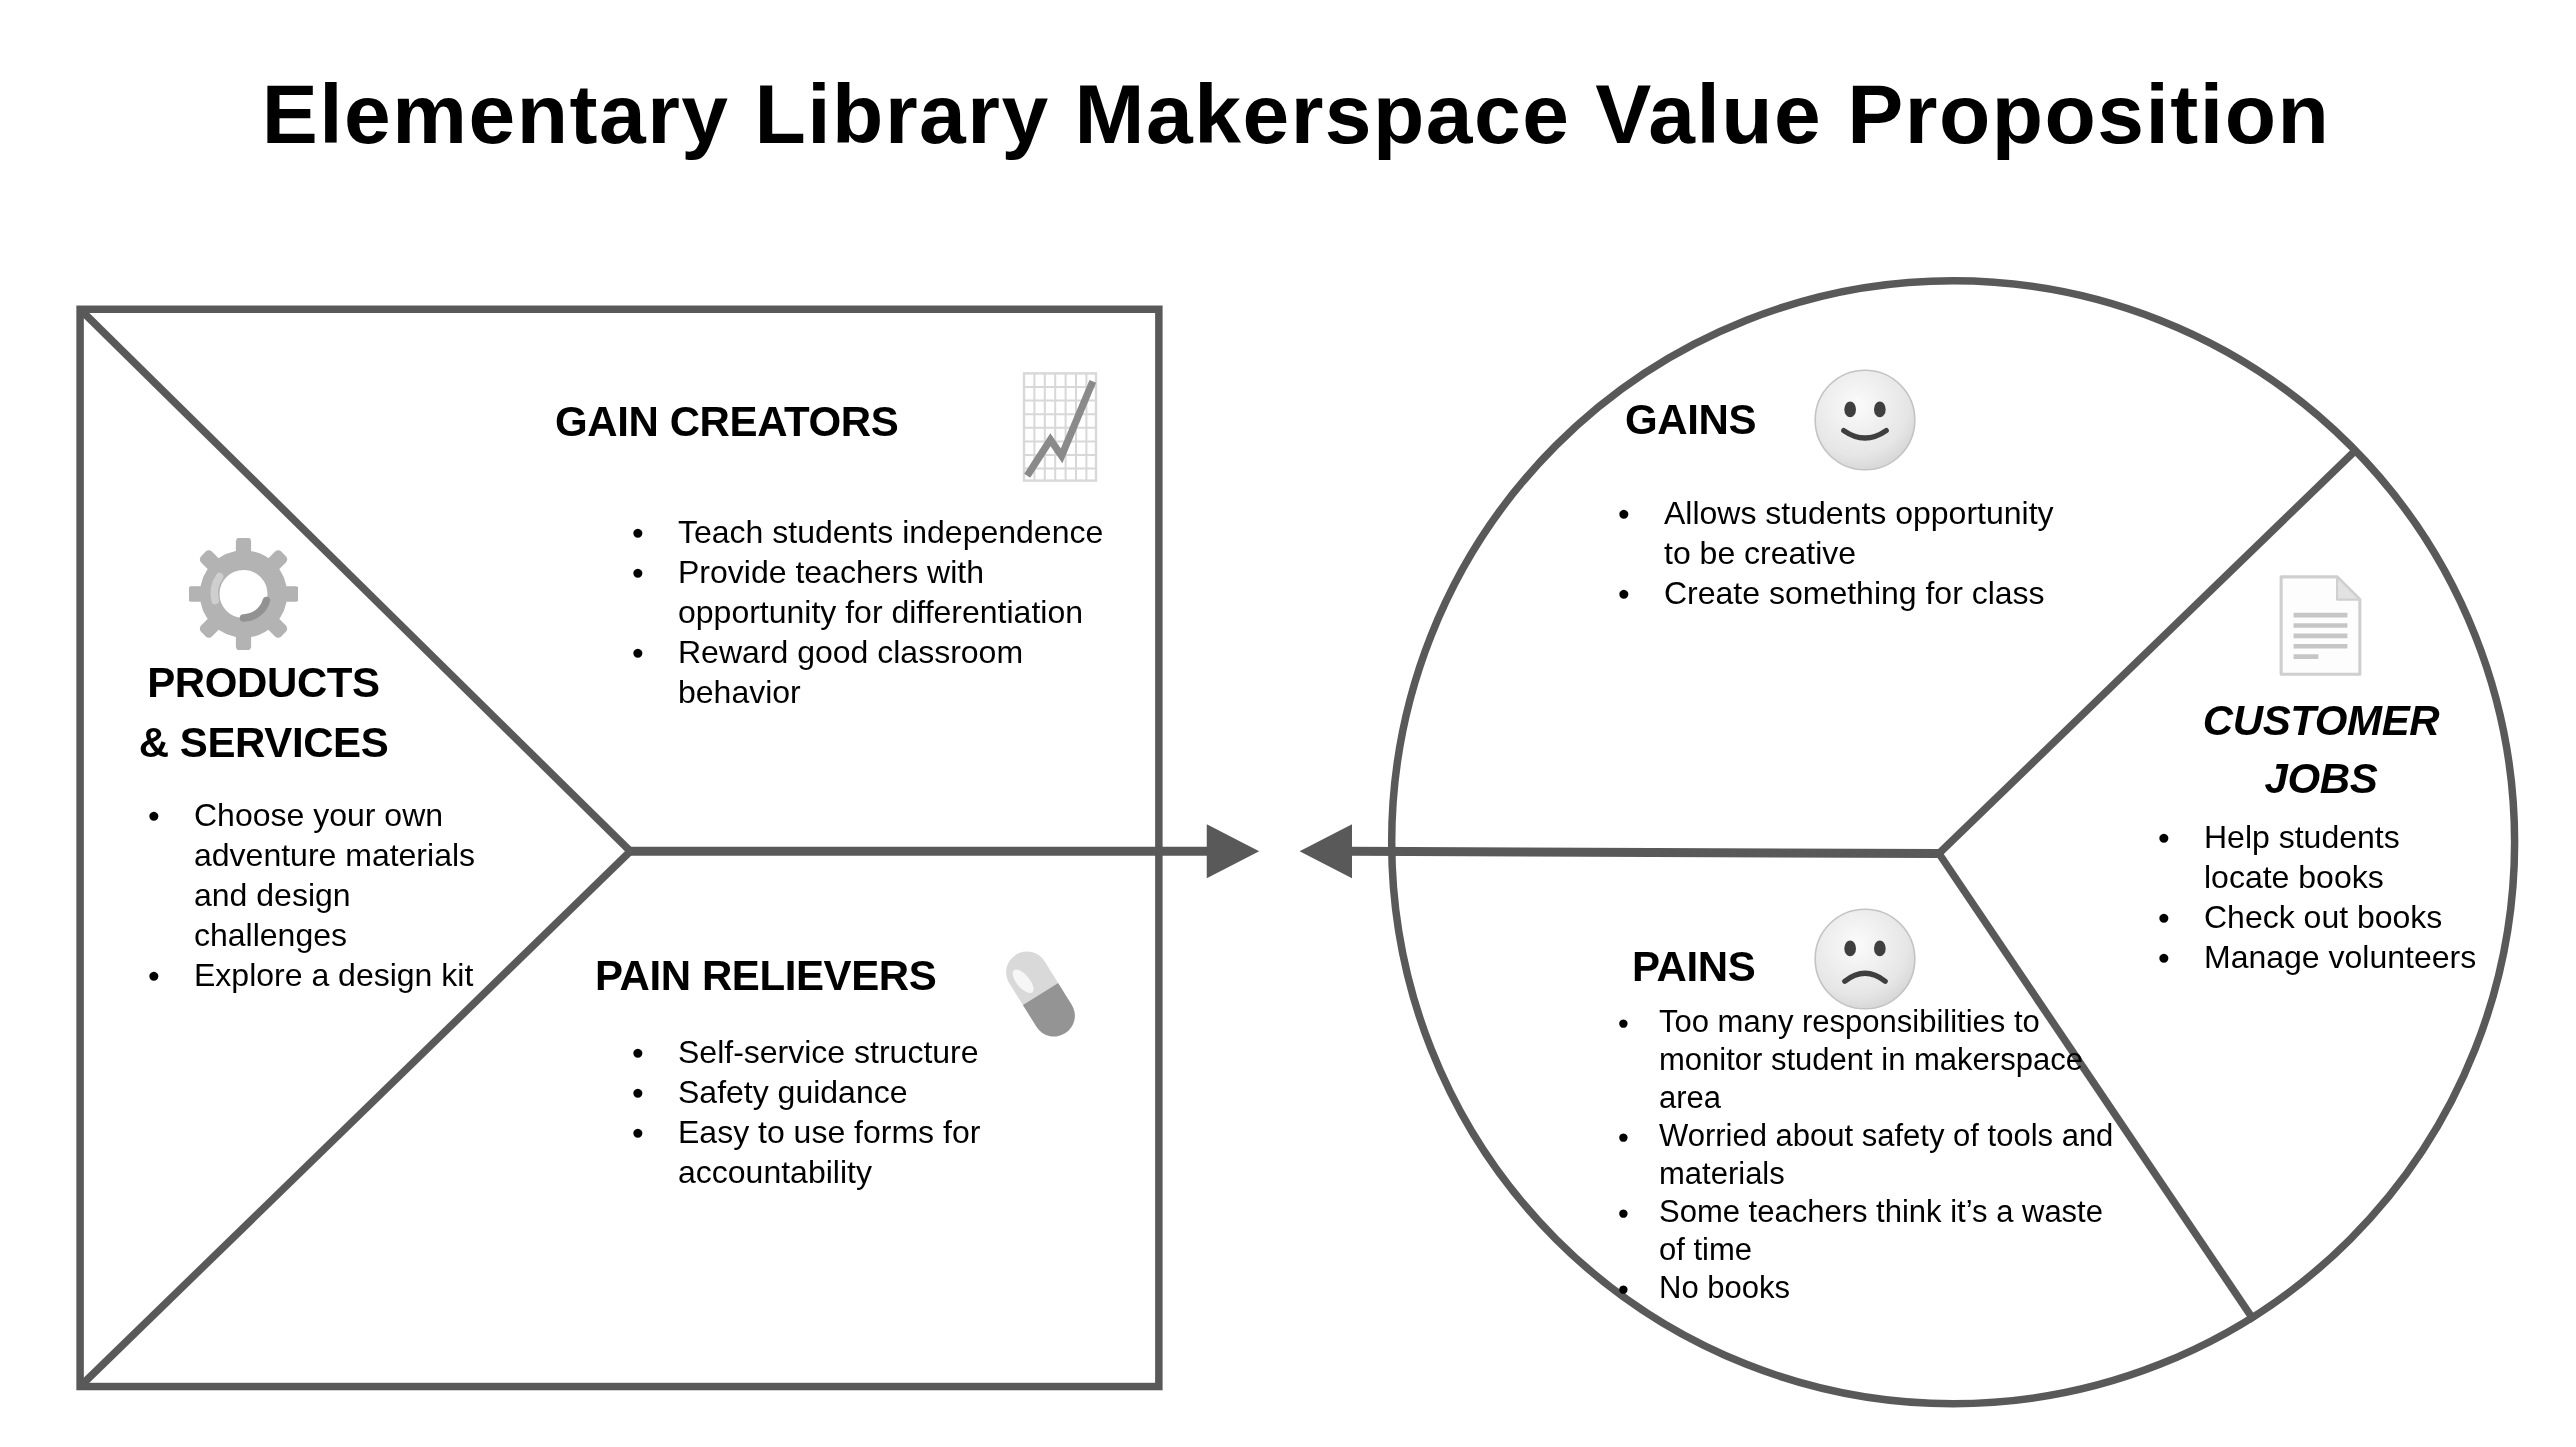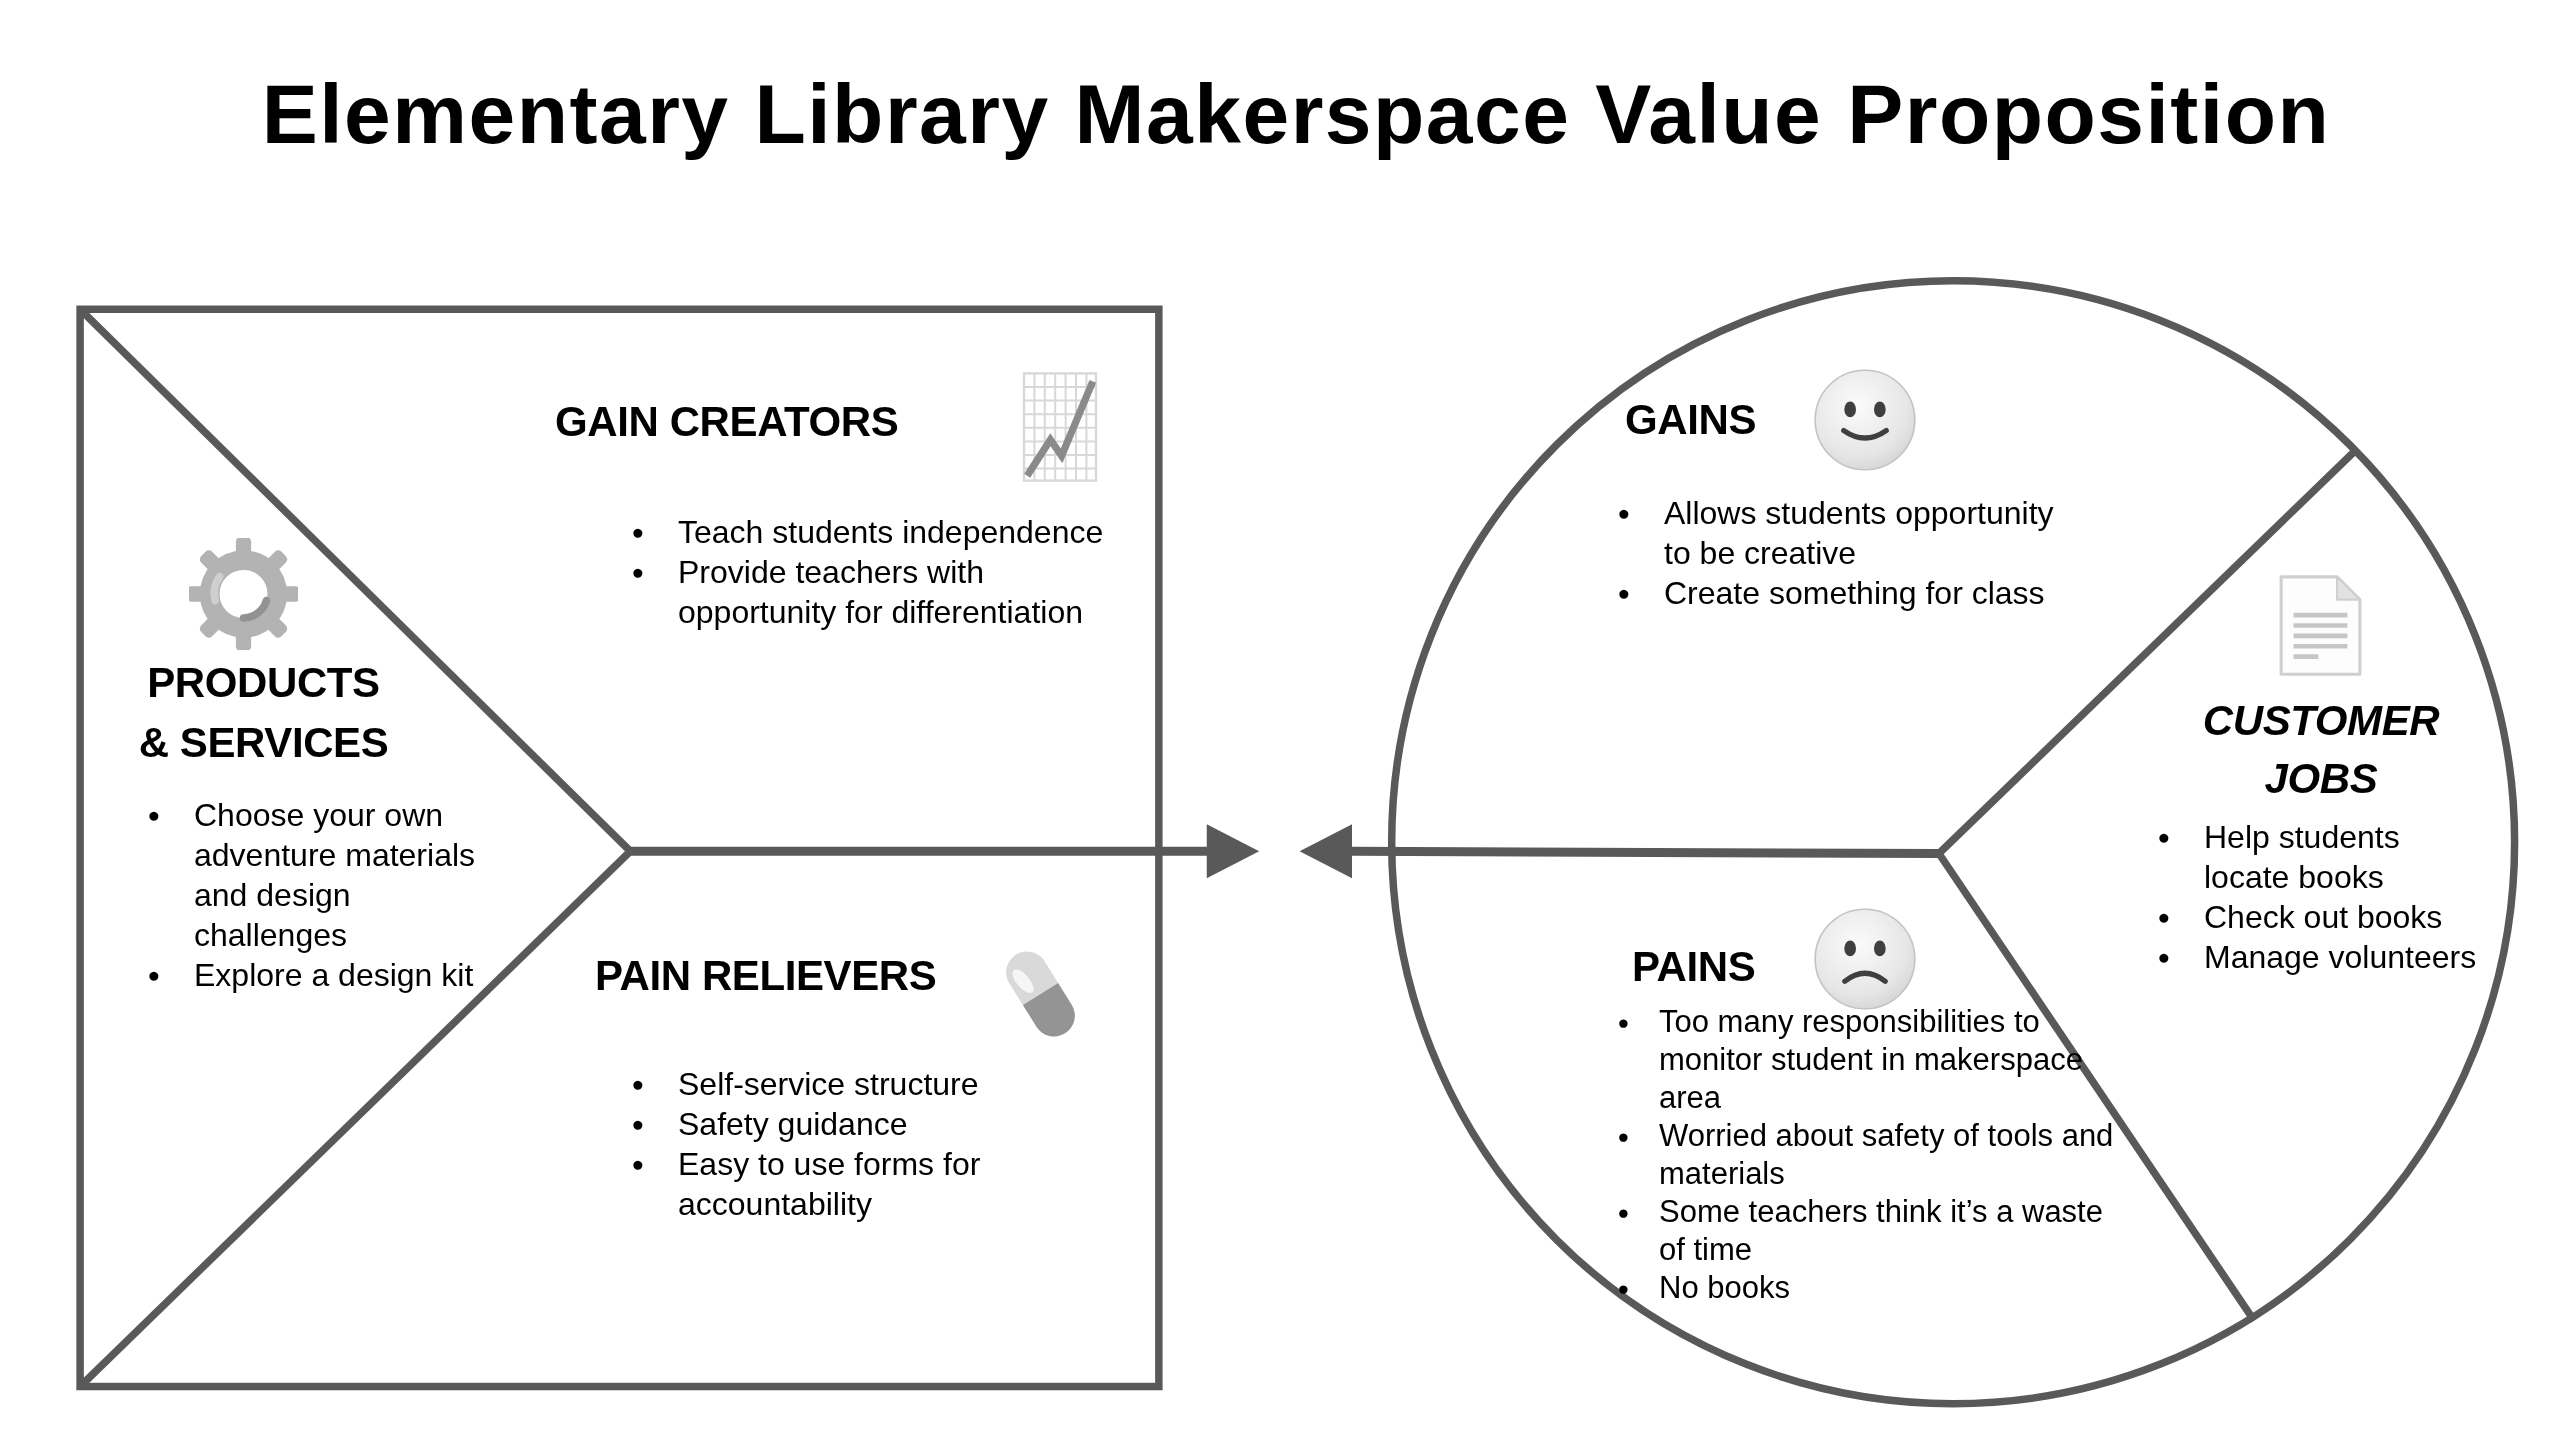--- a/index.html
+++ b/index.html
@@ -64,20 +64,22 @@
 <div class="abs heading" style="left:555px; top:392px;">GAIN CREATORS</div>
 <svg class="abs" style="left:1017px; top:371px;" width="86" height="112" viewBox="0 0 96 140" xmlns="http://www.w3.org/2000/svg">
   <rect x="3" y="3" width="90" height="134" fill="#ffffff" stroke="#d8d8d8" stroke-width="3"></rect>
   <path d="M16 3V137 M29 3V137 M42 3V137 M55 3V137 M68 3V137 M81 3V137 M3 20H93 M3 37H93 M3 54H93 M3 71H93 M3 88H93 M3 105H93 M3 122H93" stroke="#d8d8d8" stroke-width="2.5" fill="none"></path>
   <polyline points="7,131 36,86 50,106 89,13" fill="none" stroke="#8a8a8a" stroke-width="9"></polyline>
 </svg>
 <ul class="abs bullets" style="left:630px; top:512px; width:494px;">
   <li>Teach students independence</li>
   <li>Provide teachers with
 opportunity for differentiation</li>
+  <li>Reward good classroom
+behavior</li>
 </ul>
 
 <svg class="abs" style="left:189px; top:538px;" width="109" height="112" viewBox="0 0 100 100" xmlns="http://www.w3.org/2000/svg">
   <g fill="#b3b3b3">
     <rect x="43" y="-2" width="14" height="20" rx="4" transform="rotate(0 50 50)"></rect>
     <rect x="43" y="-2" width="14" height="20" rx="4" transform="rotate(45 50 50)"></rect>
     <rect x="43" y="-2" width="14" height="20" rx="4" transform="rotate(90 50 50)"></rect>
     <rect x="43" y="-2" width="14" height="20" rx="4" transform="rotate(135 50 50)"></rect>
     <rect x="43" y="-2" width="14" height="20" rx="4" transform="rotate(180 50 50)"></rect>
     <rect x="43" y="-2" width="14" height="20" rx="4" transform="rotate(225 50 50)"></rect>
@@ -99,21 +101,21 @@
 </ul>
 
 <div class="abs heading" style="left:555px; top:946px;margin-left:40px;">PAIN RELIEVERS</div>
 <svg class="abs" style="left:988px; top:934px;" width="105" height="120" viewBox="0 0 130 150" xmlns="http://www.w3.org/2000/svg">
   <g transform="rotate(-32 65 75)">
     <path d="M39 43 A26 26 0 0 1 91 43 L91 75 L39 75 Z" fill="#d9d9d9"></path>
     <path d="M39 75 L91 75 L91 107 A26 26 0 0 1 39 107 Z" fill="#949494"></path>
     <ellipse cx="55" cy="50" rx="8" ry="18" fill="#f6f6f6" transform="rotate(-8 55 50)"></ellipse>
   </g>
 </svg>
-<ul class="abs bullets" style="left:630px; top:1064px; width:479px;">
+<ul class="abs bullets" style="left:630px; top:1032px; width:479px;">
   <li>Self-service structure</li>
   <li>Safety guidance</li>
   <li>Easy to use forms for
 accountability</li>
 </ul>
 
 <div class="abs heading" style="left:1625px; top:390px;">GAINS</div>
 <svg class="abs" style="left:1812px; top:367px;" width="106" height="106" viewBox="0 0 100 100" xmlns="http://www.w3.org/2000/svg">
   <defs>
     <radialGradient id="face-g1" cx="42%" cy="35%" r="78%">

